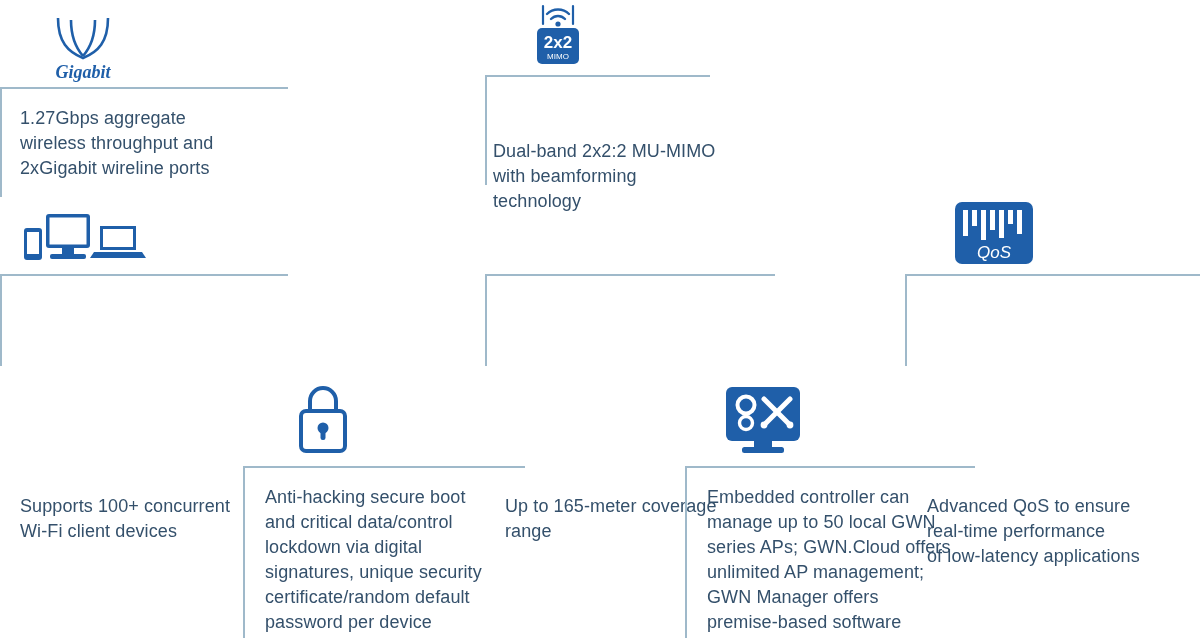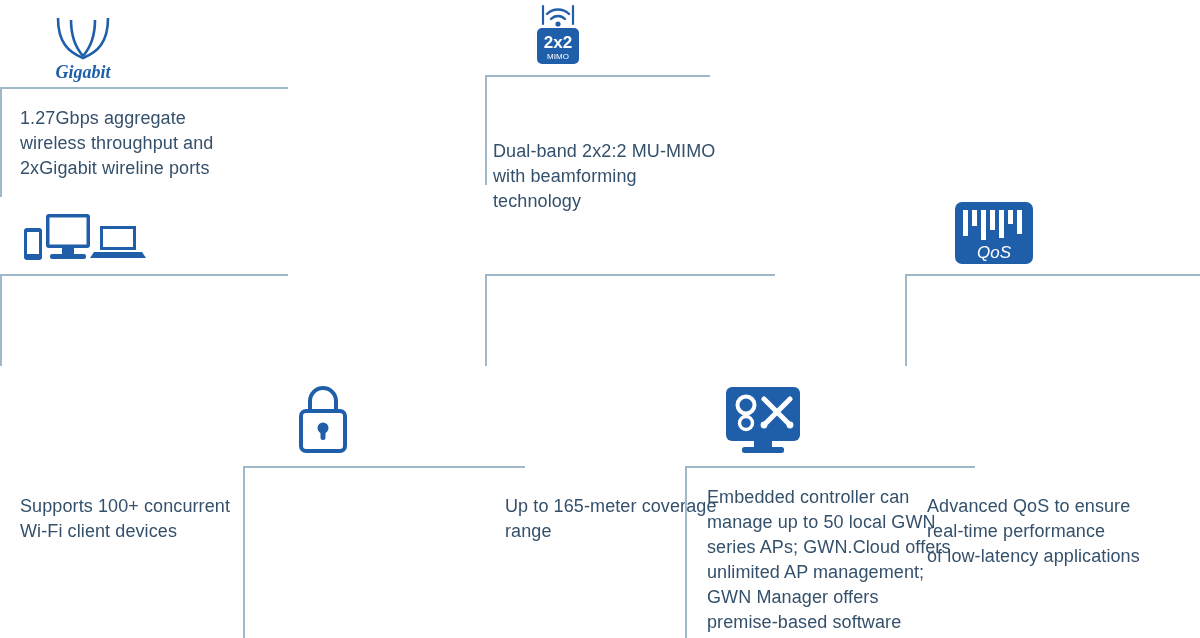--- a/index.html
+++ b/index.html
@@ -171,20 +171,26 @@
     <div class="rule-v" style="top:91px;bottom:0;"></div>
     <div class="rule-h" style="top:91px;width:282px;"></div>
     <div class="icon-wrap" style="left:45px;top:6px;width:70px;height:78px;">
       <svg width="70" height="78" viewBox="0 0 70 78">
         <path d="M22 30 v-10 a13 13 0 0 1 26 0 v10" fill="none" stroke="#1f5fa9" stroke-width="4"></path>
         <rect x="13" y="30" width="44" height="40" rx="5" fill="none" stroke="#1f5fa9" stroke-width="4"></rect>
         <circle cx="35" cy="47" r="5.5" fill="#1f5fa9"></circle>
         <rect x="32.5" y="47" width="5" height="12" rx="2.2" fill="#1f5fa9"></rect>
       </svg>
     </div>
+    <div class="feat-text" style="left:22px;top:110px;width:280px;">Anti-hacking secure boot
+and critical data/control
+lockdown via digital
+signatures, unique security
+certificate/random default
+password per device</div>
   </div>
 
   <div class="feature" id="f8">
     <div class="rule-v" style="top:91px;bottom:0;"></div>
     <div class="rule-h" style="top:91px;width:290px;"></div>
     <div class="icon-wrap" style="left:35px;top:6px;width:90px;height:78px;">
       <svg width="90" height="78" viewBox="0 0 90 78">
         <rect x="6" y="6" width="74" height="54" rx="6" fill="#1f5fa9"></rect>
         <rect x="34" y="60" width="18" height="7" fill="#1f5fa9"></rect>
         <rect x="22" y="66" width="42" height="6" rx="2.5" fill="#1f5fa9"></rect>

